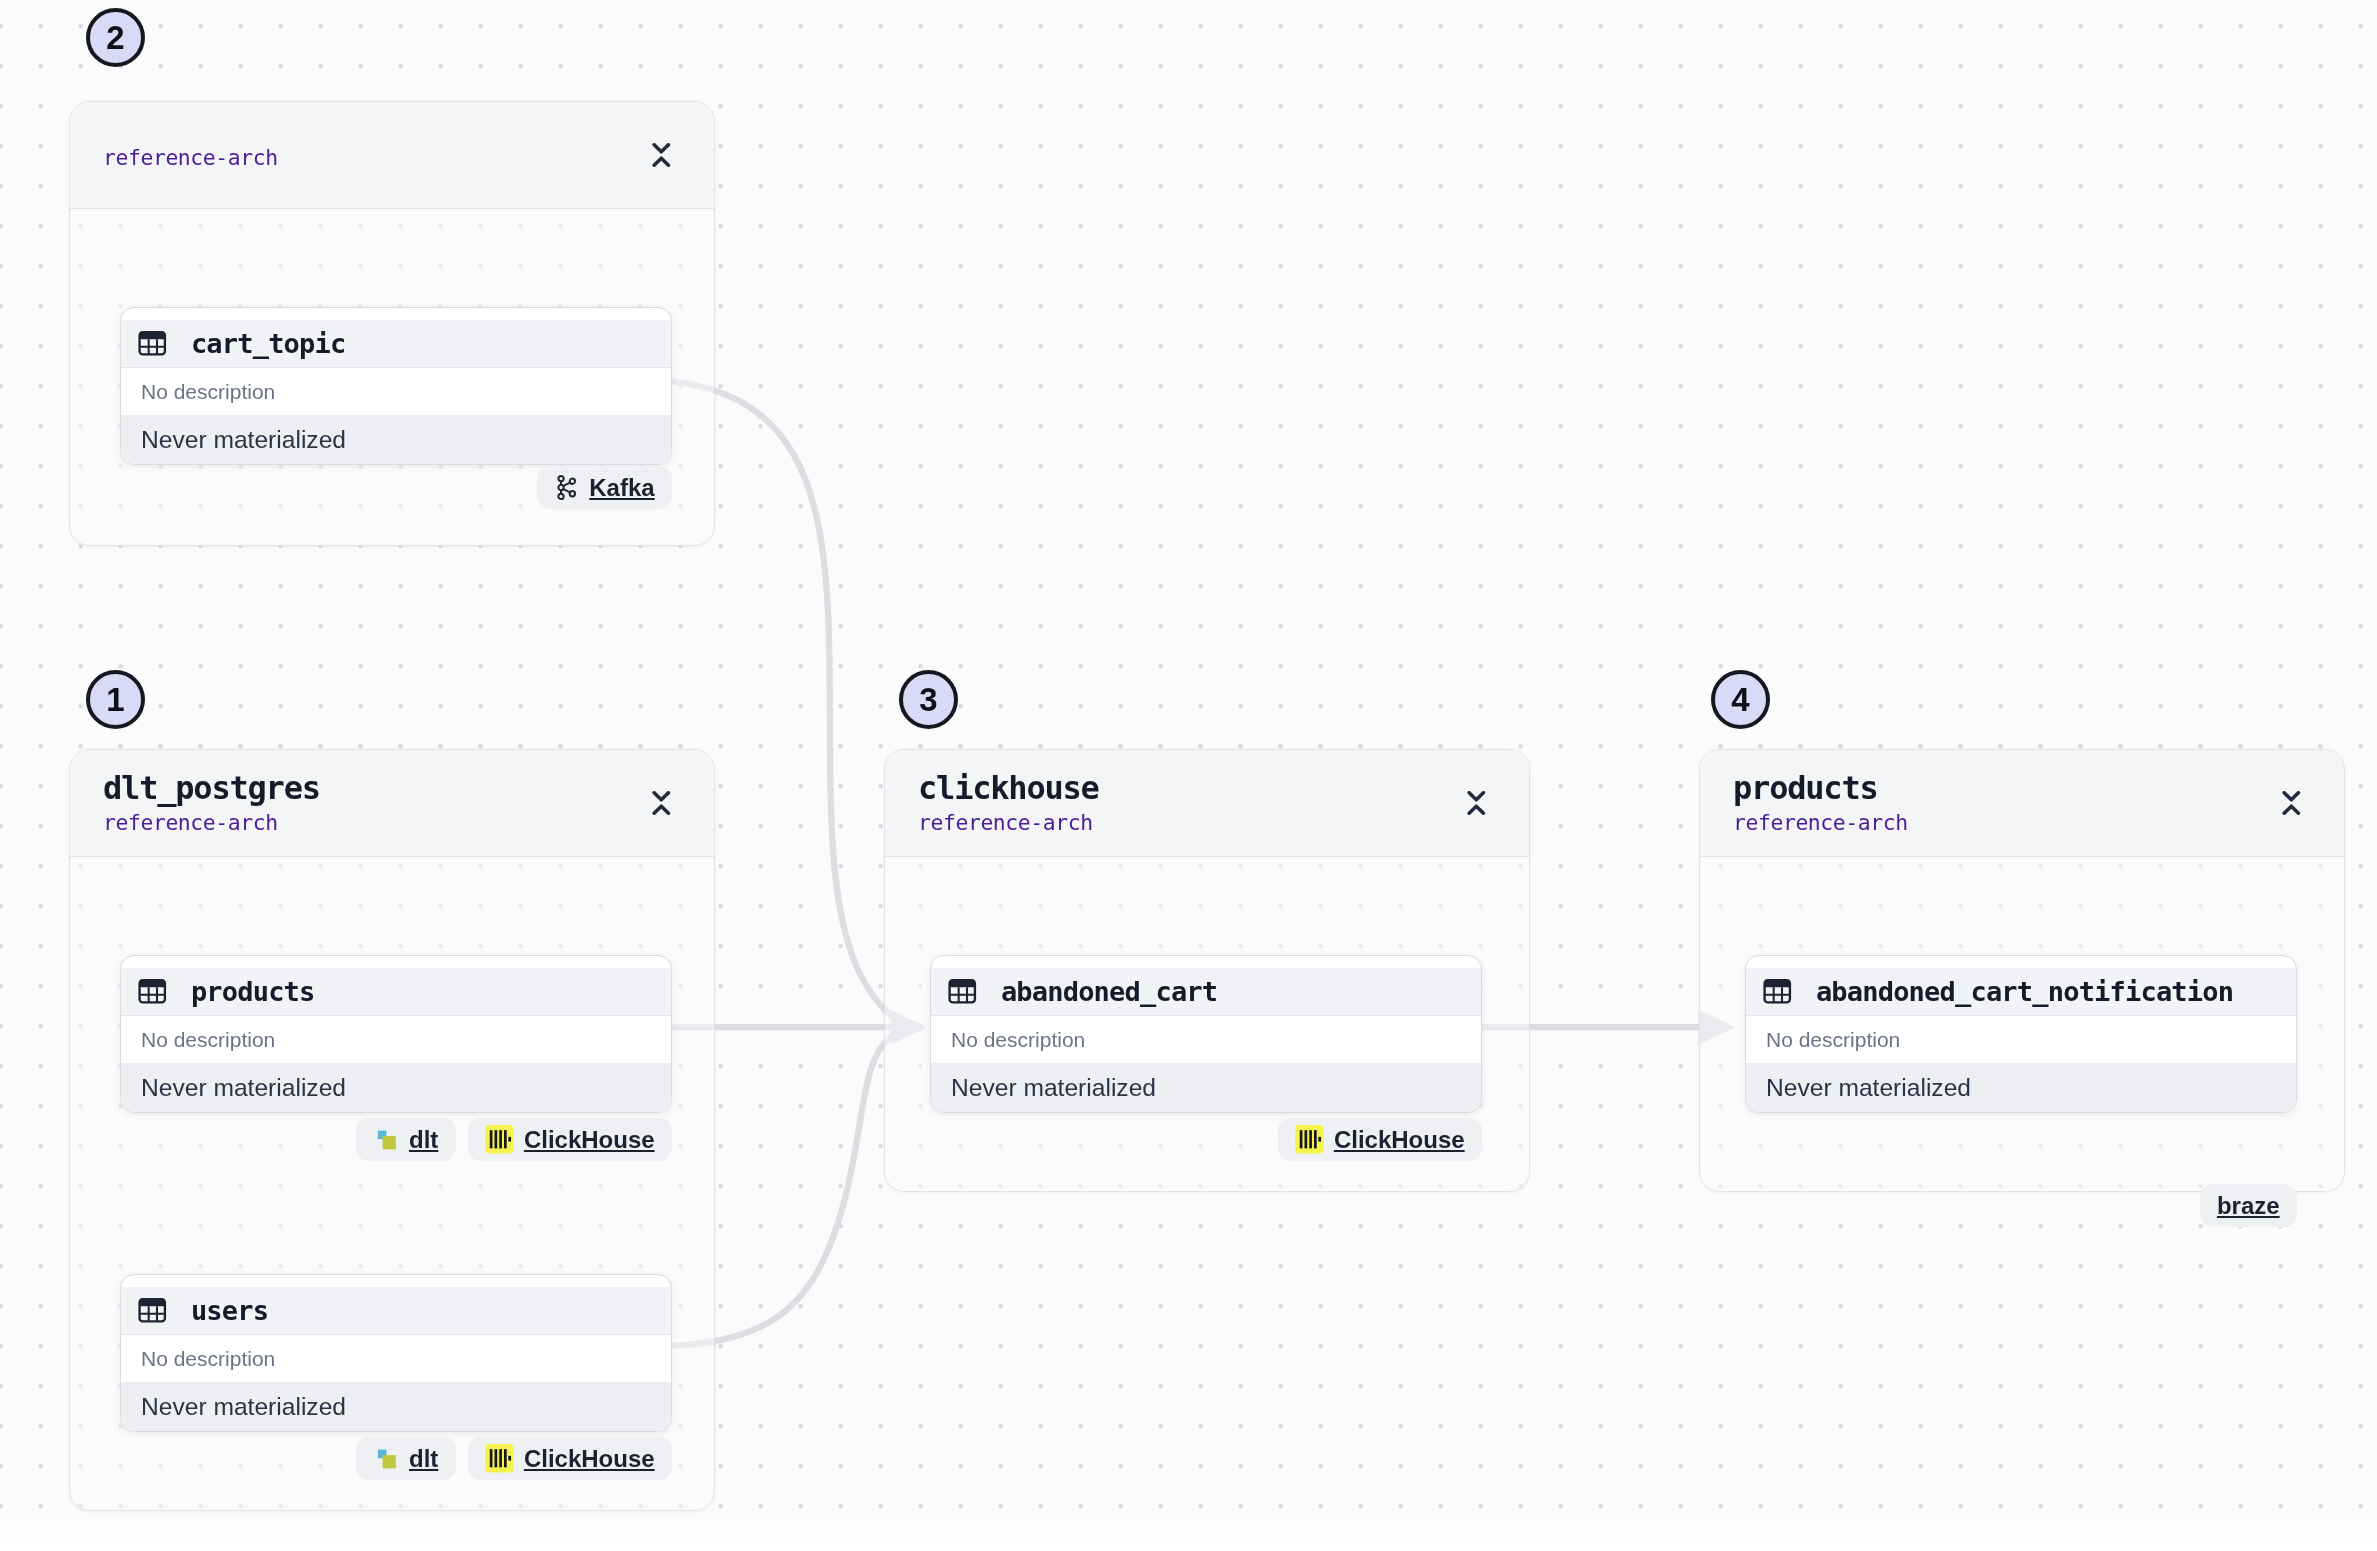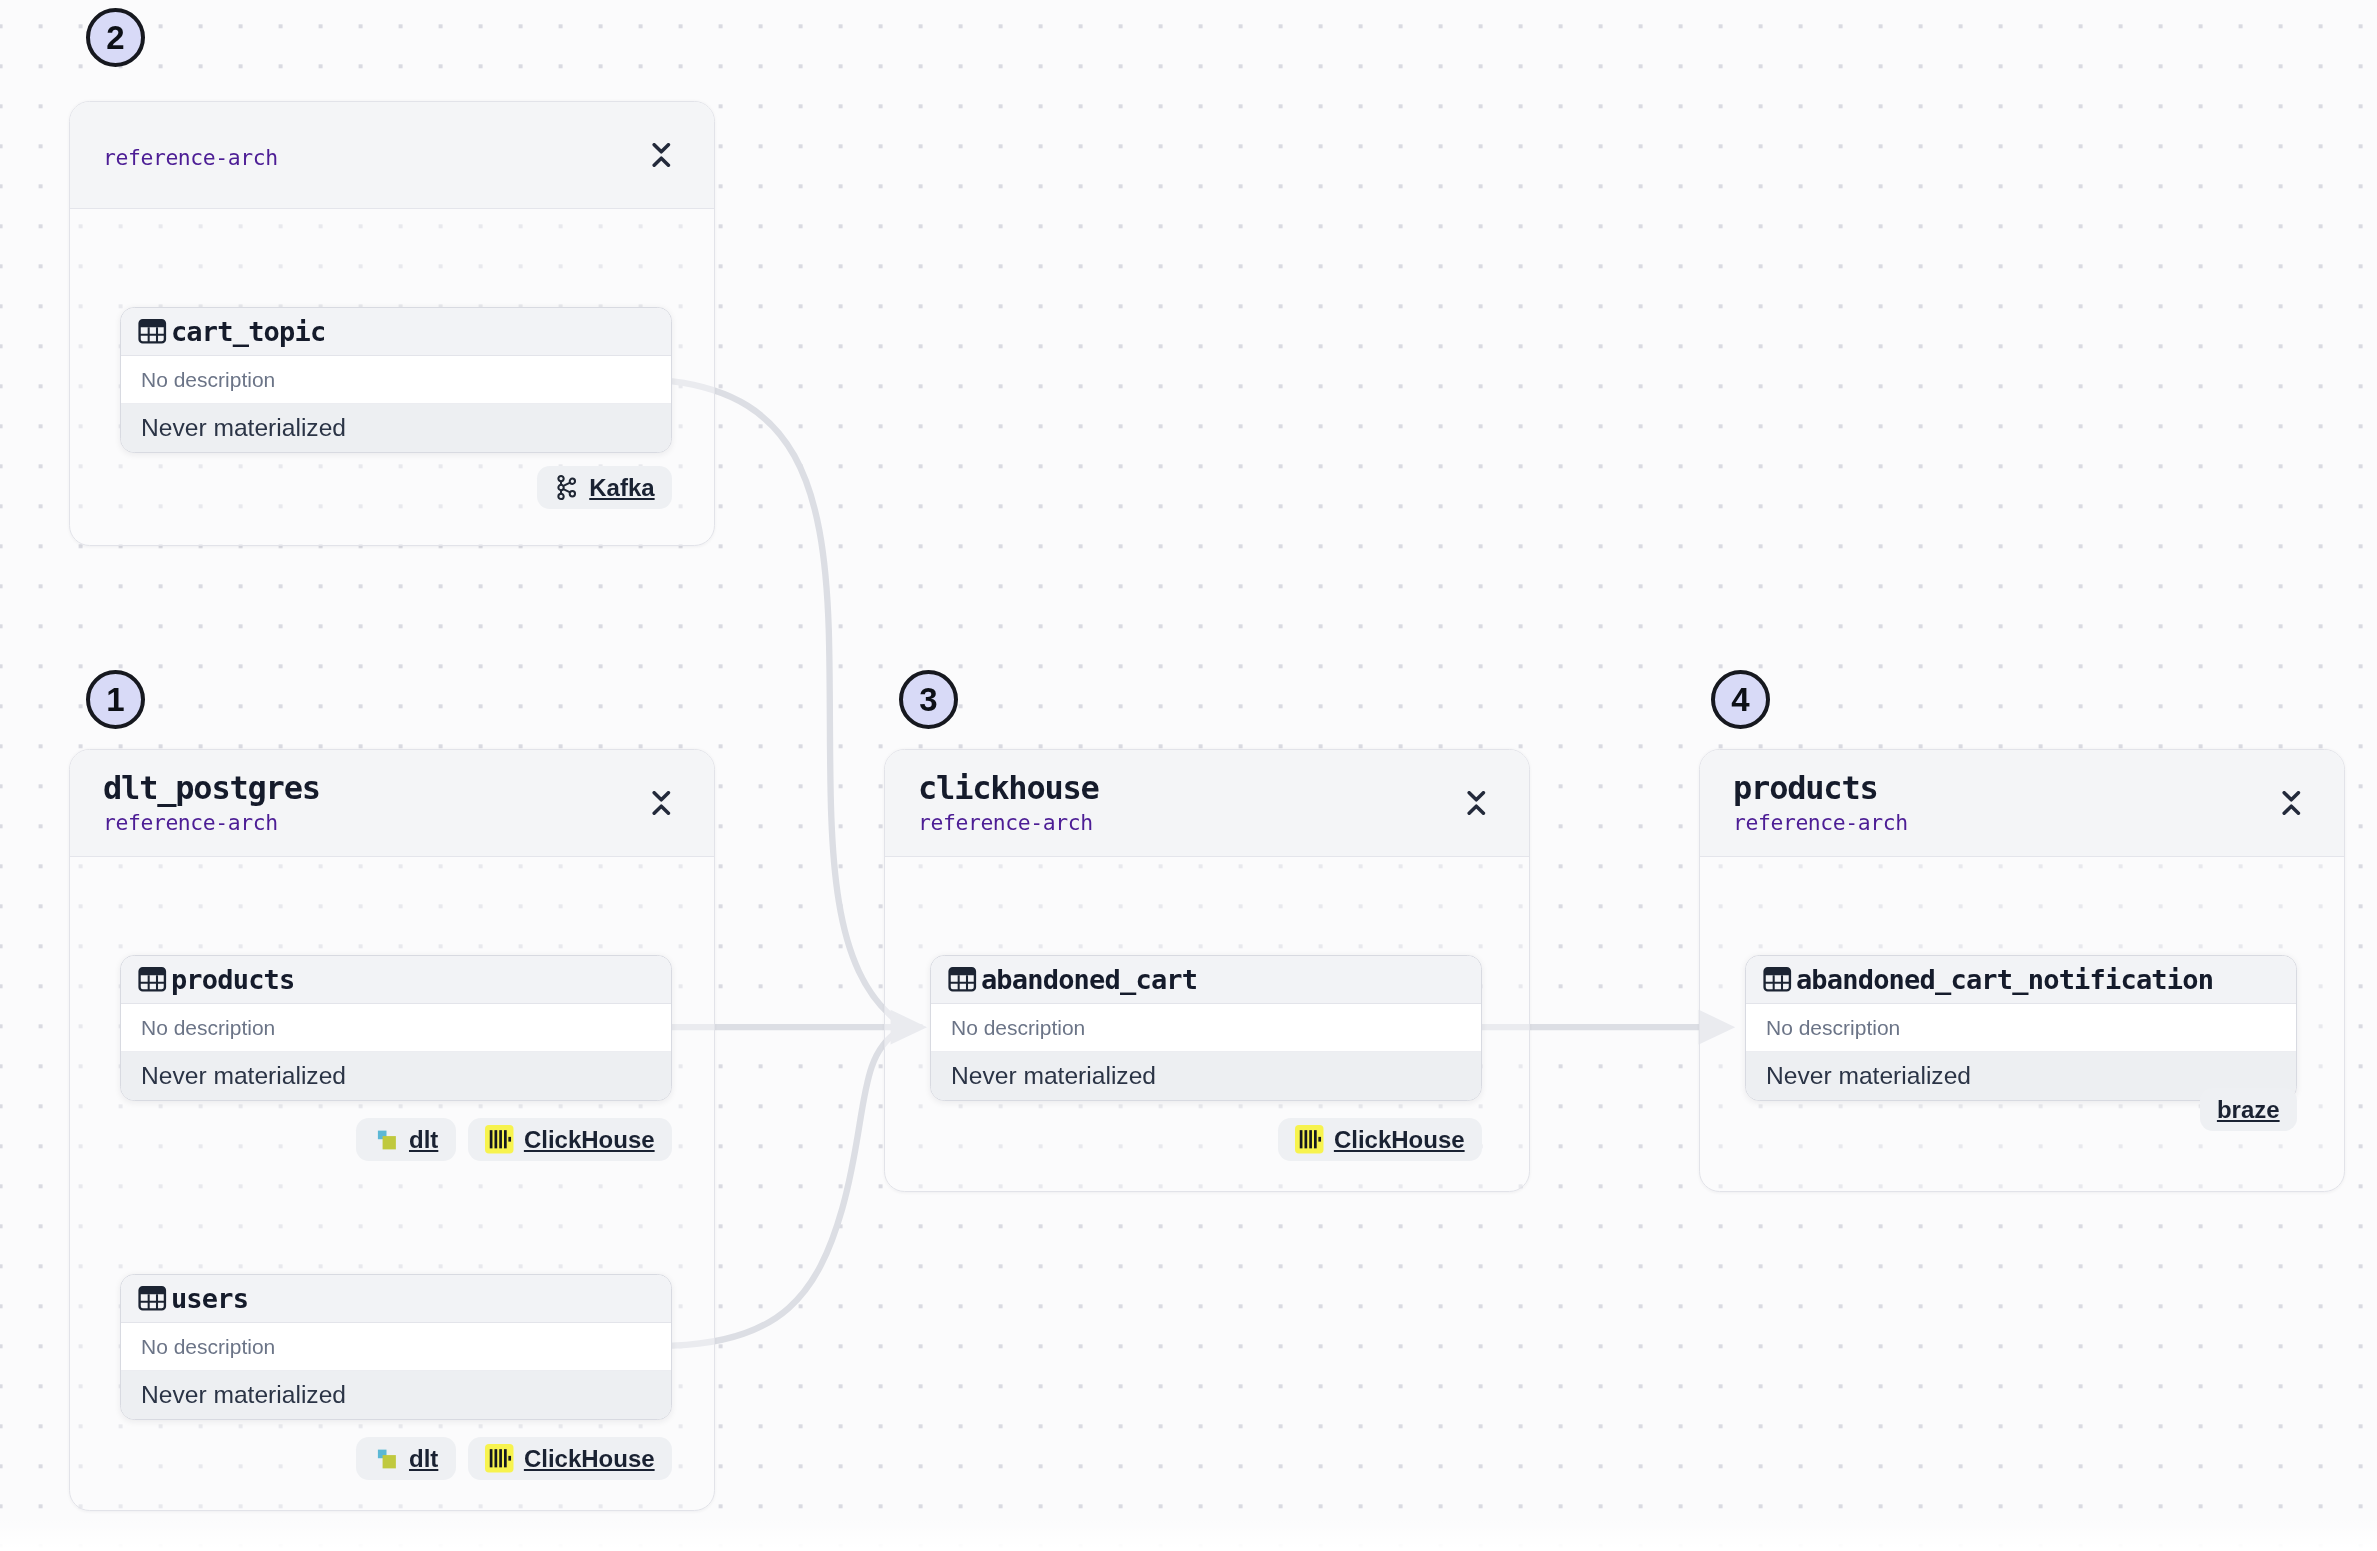--- a/index.html
+++ b/index.html
@@ -21,21 +21,21 @@
   .group-title{font-family:"DejaVu Sans Mono",monospace;font-weight:700;font-size:32px;
     letter-spacing:-1.2px;color:#151b2b;line-height:1.1;}
   .group-subtitle{font-family:"DejaVu Sans Mono",monospace;font-size:21.4px;color:#4c1d95;
     letter-spacing:-0.4px;margin-top:4px;}
   .collapse-btn{width:35px;height:44px;display:flex;flex-direction:column;align-items:center;
     justify-content:center;gap:3.2px;cursor:pointer;background:none;border:none;padding:0;}
   
   .asset-node{position:absolute;width:552px;border:1.6px solid #d8dae1;border-radius:14.3px;
     overflow:hidden;background:#ffffff;box-shadow:0 1.6px 6.3px rgba(25,28,45,0.07);box-sizing:border-box;}
   .asset-header{height:47px;background:#f2f3f6;border-bottom:0.8px solid #e3e4ea;
-    display:flex;align-items:center;gap:4px;padding:0 17.4px;}
+    display:flex;align-items:center;gap:24px;padding:0 17.4px;margin-top:12px;}
   .asset-name{font-family:"DejaVu Sans Mono",monospace;font-weight:700;font-size:27px;
     letter-spacing:-0.8px;color:#151b2b;white-space:nowrap;}
   .asset-desc{height:48px;display:flex;align-items:center;padding:0 20px;
     font-size:21px;color:#6b7487;background:#ffffff;border-bottom:0.8px solid #ecedf1;box-sizing:border-box;text-align:right;}
   .asset-status{height:48px;display:flex;align-items:center;padding:0 20px;
     font-size:24.6px;color:#2b3446;background:#edeff2;box-sizing:border-box;}
   
   .tag-row{position:absolute;width:552px;display:flex;justify-content:flex-end;gap:12px;}
   .tag{height:43px;background:#eef0f3;border-radius:12.7px;display:inline-flex;align-items:center;
     gap:10.3px;padding:0 17.4px;font-weight:700;font-size:24px;color:#1a2232;box-sizing:border-box;text-decoration:underline;}
@@ -288,21 +288,21 @@
         <svg width="28.5" height="28.5" viewBox="0 0 36 36">
             <use href="#table-glyph"></use>
           </svg>
       </span>
       <span class="asset-name">abandoned_cart_notification</span>
     </div>
     <div class="asset-desc">No description</div>
     <div class="asset-status">Never materialized</div>
   </div>
 
-  <div class="tag-row" style="left:1745px;top:1088px">
+  <div class="tag-row" style="left:1745px;top:1184px">
     <span class="tag">
       <span>braze</span>
     </span>
   </div>
 
   <div class="bottom-fade"></div>
 </div>
 
 
 </body></html>

